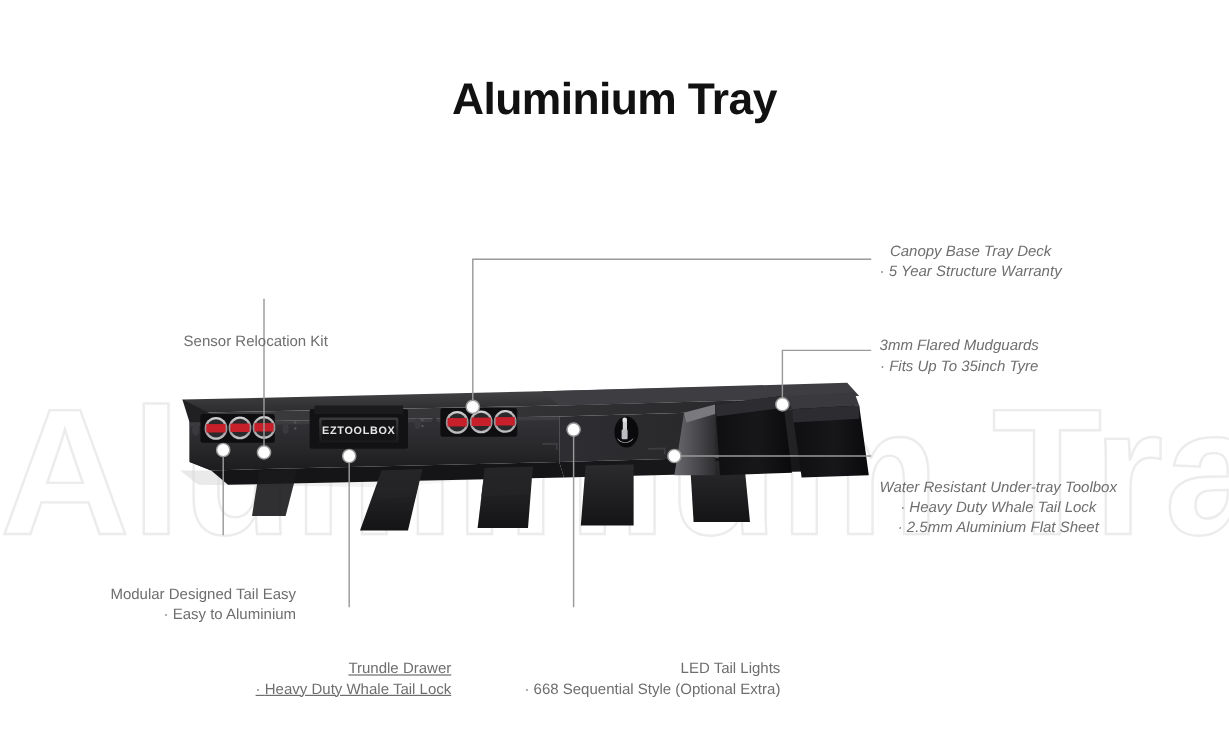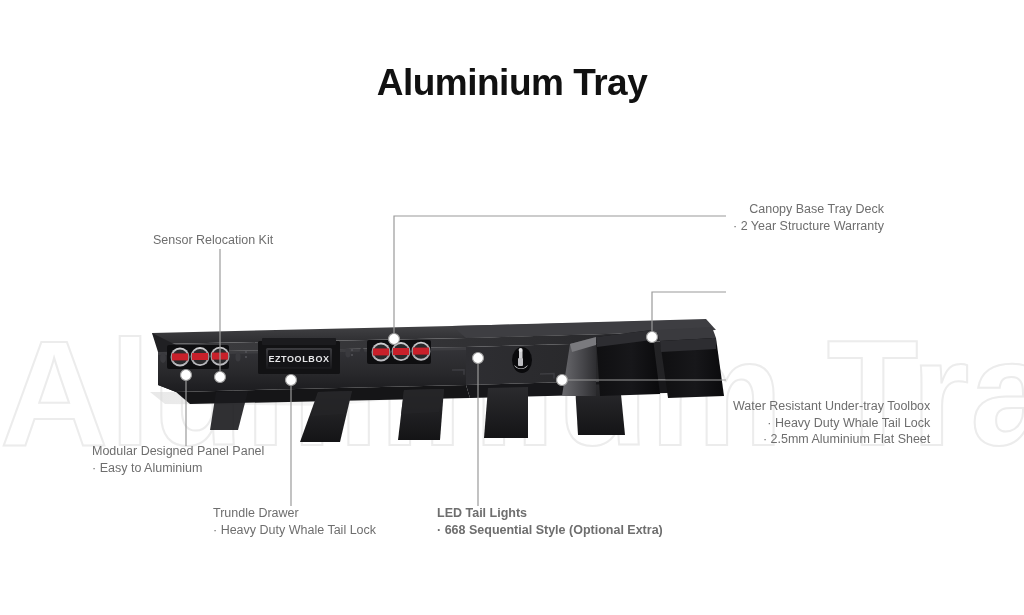--- a/index.html
+++ b/index.html
@@ -22,22 +22,22 @@
     position:absolute;left:0;top:318px;width:1024px;text-align:center;
     font-size:150px;font-weight:bold;line-height:150px;
     color:transparent;-webkit-text-stroke:2px #ececec;
     letter-spacing:1px;white-space:nowrap;user-select:none;
   }
 
   
   .callout{position:absolute;color:#6e6e6e;font-size:12.5px;line-height:16.5px;white-space:nowrap;}
   .callout .hd{display:block;}
   .callout .bl{display:block;}
-  .callout.right{text-align:right;}
-  .callout.left{text-align:left;}
+  .callout.right{text-align:center;font-style:italic;}
+  .callout.left{text-align:right;margin-top:44px;}
 
   
   #leaders{position:absolute;left:0;top:0;width:1024px;height:615px;}
 </style>
 </head>
 <body>
 
 <div id="stage">
 
   <div id="watermark">Aluminium Tray</div>
@@ -234,38 +234,42 @@
       <circle cx="478" cy="358" r="5.5"></circle>
     </g>
   </svg>
 
   <div class="callout left" style="left:153px;top:232px;">
     <span class="hd">Sensor Relocation Kit</span>
   </div>
 
   <div class="callout right" style="left:733px;top:201px;">
     <span class="hd">Canopy Base Tray Deck</span>
-    <span class="bl">·&nbsp;<span>2 Year Structure Warranty</span></span>
-  </div>
-
+    <span class="bl">·&nbsp;<span>5 Year Structure Warranty</span></span>
+  </div>
+
+  <div class="callout right" style="left:733px;top:280px;">
+    <span class="hd">3mm Flared Mudguards</span>
+    <span class="bl">·&nbsp;<span>Fits Up To 35inch Tyre</span></span>
+  </div>
 
   <div class="callout right" style="left:733px;top:362px;margin-top:36px;">
     <span class="hd">Water Resistant Under-tray Toolbox</span>
     <span class="bl">·&nbsp;<span>Heavy Duty Whale Tail Lock</span></span>
     <span class="bl">·&nbsp;<span>2.5mm Aluminium Flat Sheet</span></span>
   </div>
 
   <div class="callout left" style="left:92px;top:443px;">
-    <span class="hd">Modular Designed Panel Panel</span>
+    <span class="hd">Modular Designed Tail Easy</span>
     <span class="bl">·&nbsp;<span>Easy to Aluminium</span></span>
   </div>
 
-  <div class="callout left" style="left:213px;top:505px;">
+  <div class="callout left" style="left:213px;top:505px;text-decoration:underline;">
     <span class="hd">Trundle Drawer</span>
     <span class="bl">·&nbsp;<span>Heavy Duty Whale Tail Lock</span></span>
   </div>
 
-  <div class="callout left" style="left:437px;top:505px;font-weight:bold;">
+  <div class="callout left" style="left:437px;top:505px;">
     <span class="hd">LED Tail Lights</span>
     <span class="bl">·&nbsp;<span>668 Sequential Style (Optional Extra)</span></span>
   </div>
 
 </div>
 
 </body></html>

